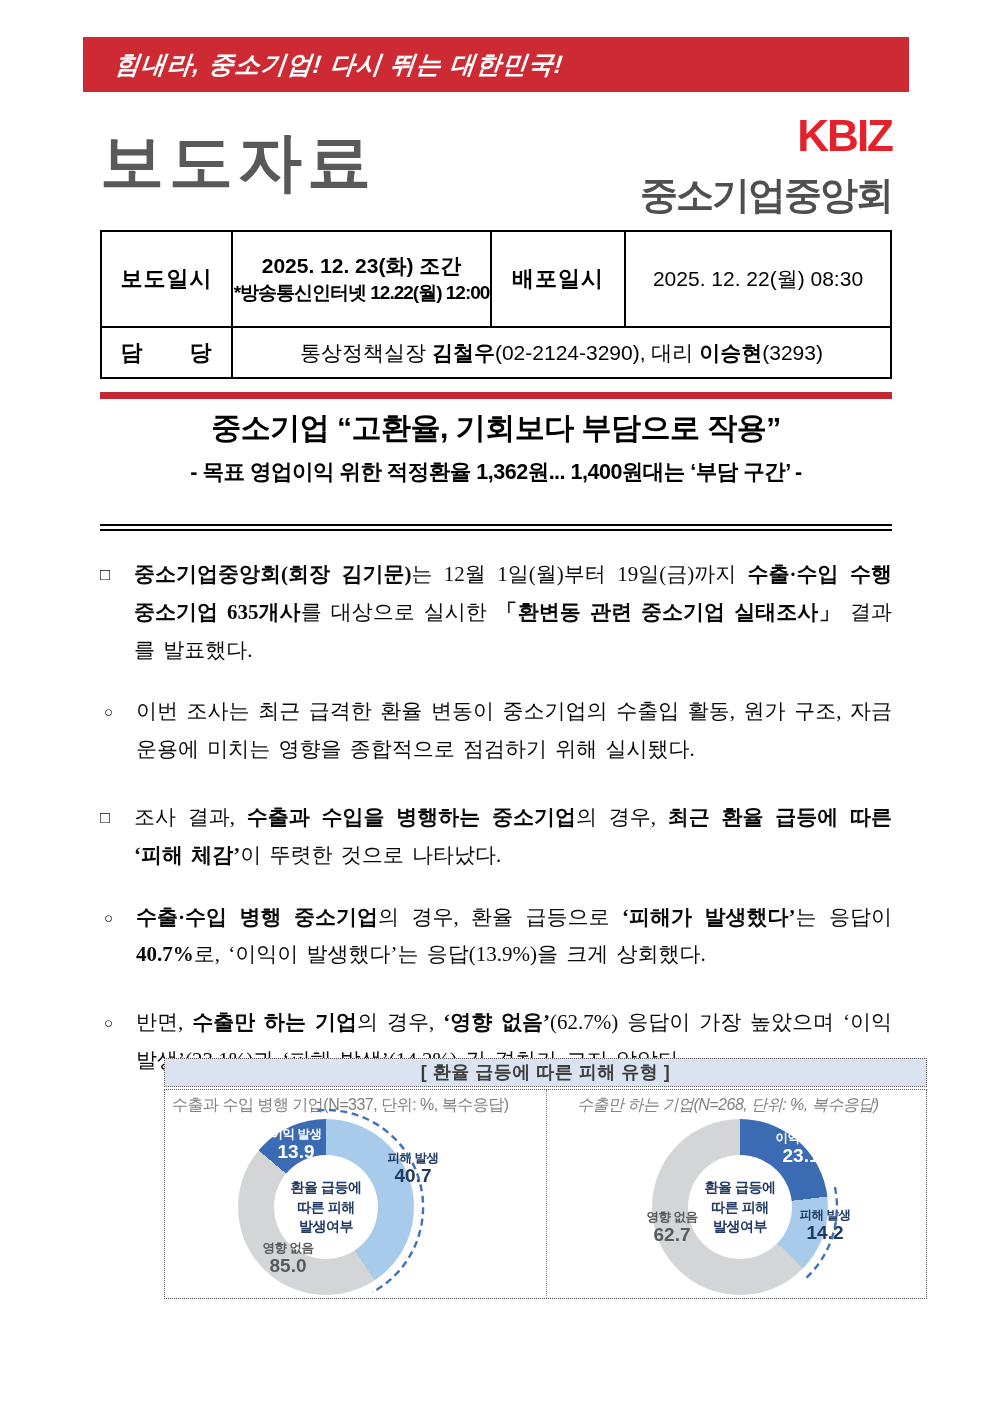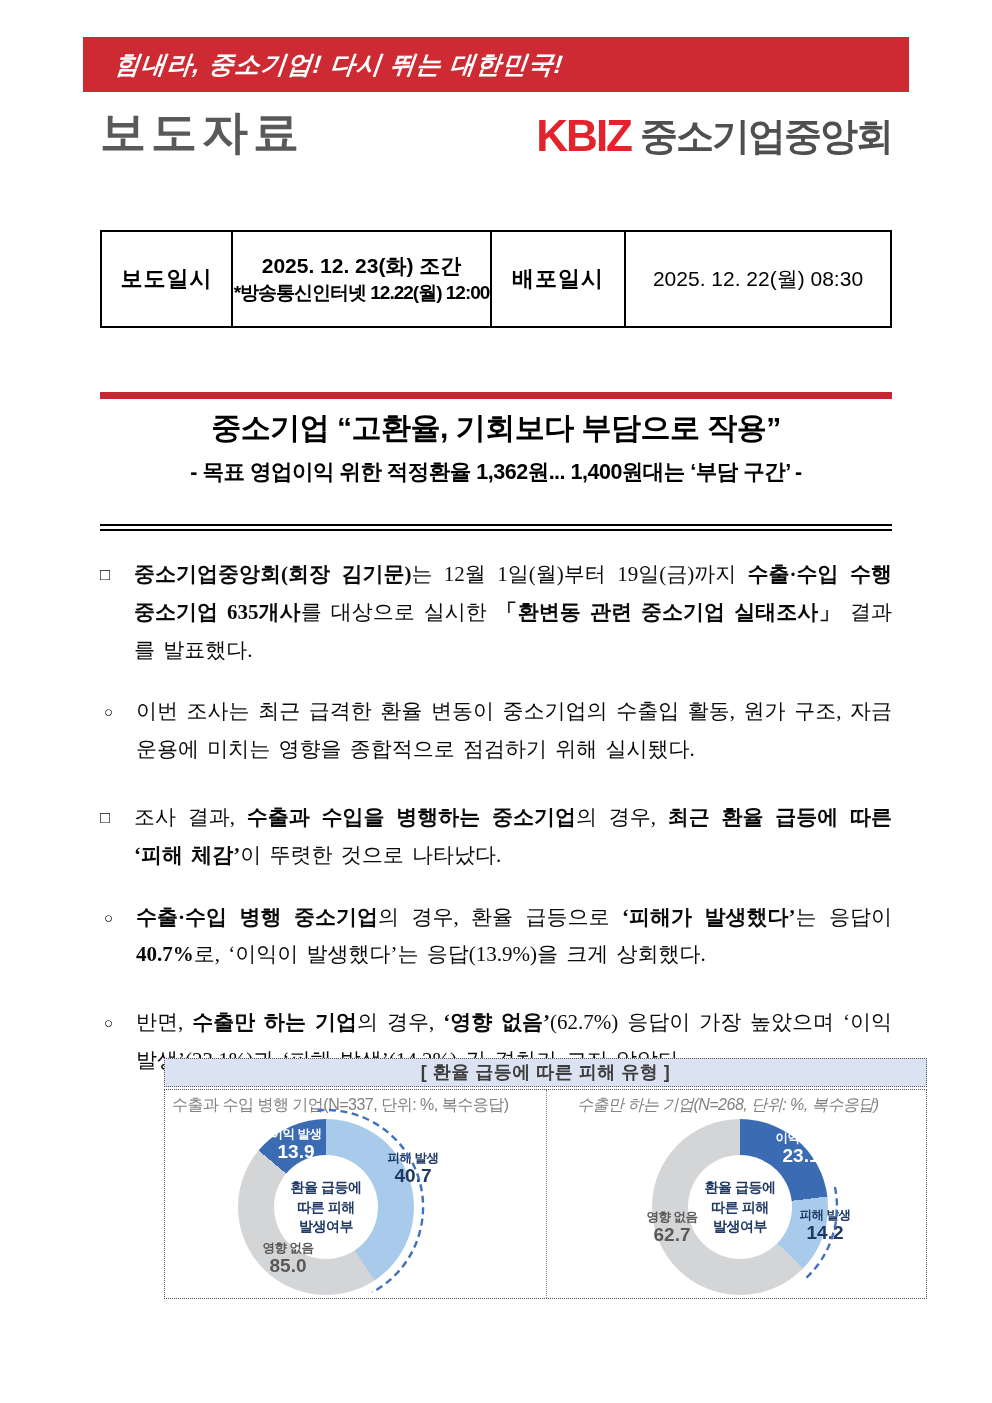--- a/index.html
+++ b/index.html
@@ -15,22 +15,22 @@
   }
   .banner .slogan {
     color:#fff; font-style:italic; font-weight:bold; font-size:25px;
     letter-spacing:1px; transform:skewX(-6deg);
   }
   
   .masthead {
     position:absolute; left:100px; top:103px; width:792px;
     display:flex; justify-content:space-between; align-items:center;
   }
-  .doc-type { font-size:46px; font-weight:900; color:#595959; letter-spacing:5px; line-height:1.1; }
-  .logo { display:flex; align-items:flex-start; gap:9px; padding-top:8px; }
+  .doc-type { font-size:64px; font-weight:900; color:#595959; letter-spacing:5px; line-height:1.1; }
+  .logo { display:flex; align-items:flex-end; gap:9px; padding-top:8px;flex-direction:column; }
   .logo-kbiz { color:#E3232B; font-size:44px; font-weight:900; letter-spacing:-2px; }
   .logo-org  { color:#4f4f4f; font-size:38px; font-weight:800; letter-spacing:-2px; }
   
   .info-table {
     position:absolute; left:100px; top:230px; width:792px;
     border-collapse:collapse; table-layout:fixed;
   }
   .info-table th, .info-table td {
     border:2px solid #000; text-align:center; vertical-align:middle; font-weight:normal;
   }
@@ -117,20 +117,24 @@
     <tbody>
         <tr class="row1">
       <th class="hdr" style="width:131px">보도일시</th>
       <td style="width:259px">
         <div class="dt-line1">2025. 12. 23(화) 조간</div>
         <div class="dt-line2">*방송통신인터넷 12.22(월) 12:00</div>
       </td>
       <th class="hdr" style="width:134px">배포일시</th>
       <td class="dt-single">2025. 12. 22(월) 08:30</td>
     </tr>
+    <tr class="row2">
+      <th class="hdr">담　　당</th>
+      <td class="contact-cell" colspan="3">통상정책실장 <b>김철우</b>(02-2124-3290), 대리 <b>이승현</b>(3293)</td>
+    </tr>
   </tbody>
     </table>
 
   <div class="red-bar"></div>
 
   <div class="headline">
     <div class="title">중소기업 “고환율, 기회보다 부담으로 작용”</div>
     <div class="sub">- 목표 영업이익 위한 적정환율 1,362원... 1,400원대는 ‘부담 구간’ -</div>
   </div>
 

